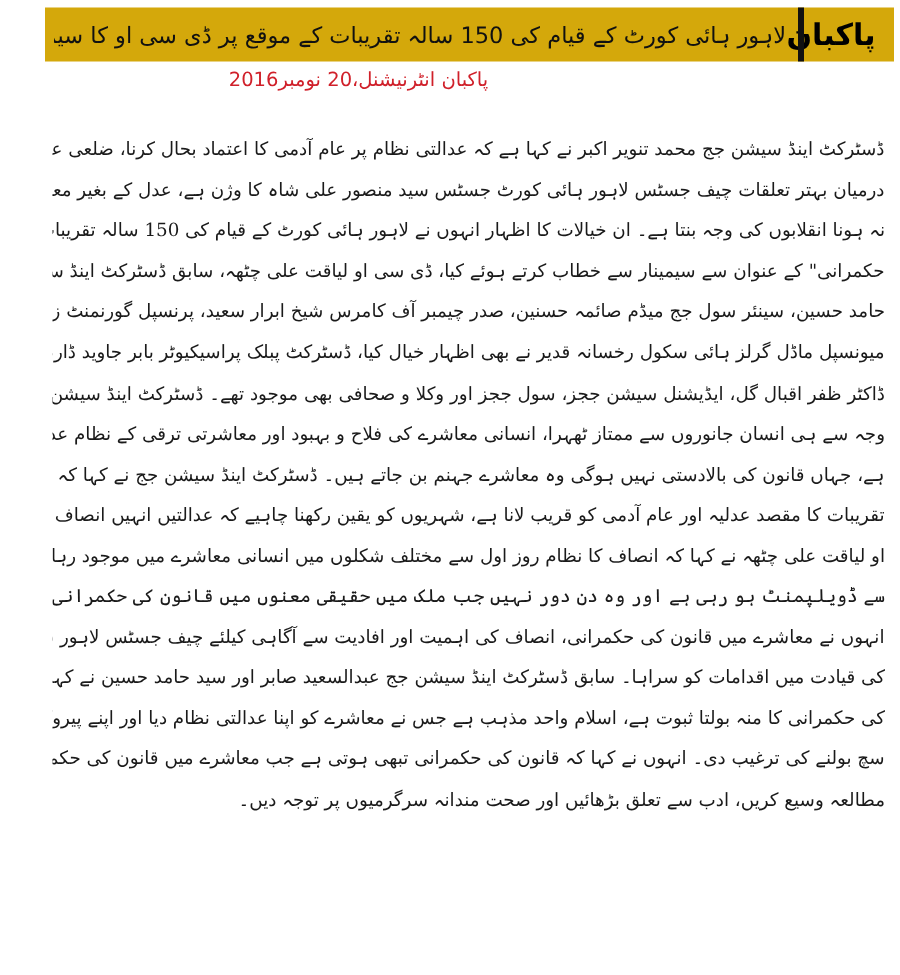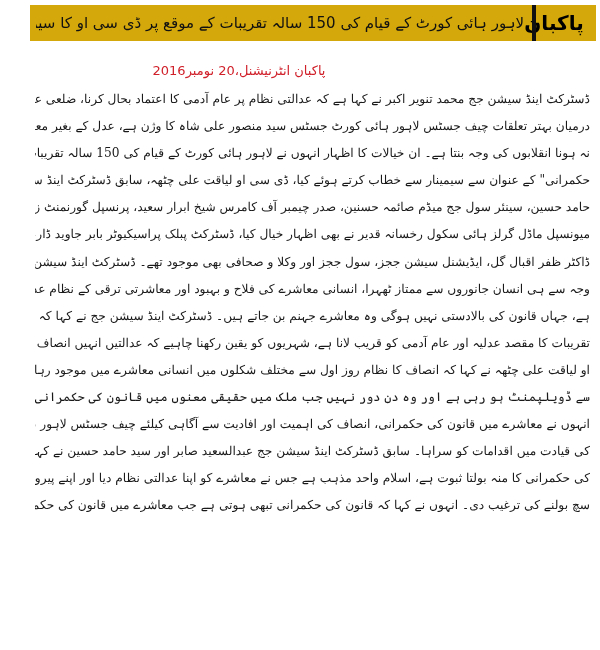--- a/index.html
+++ b/index.html
@@ -18,21 +18,21 @@
     .sep {
       position: absolute; right: 60px; top: 0; width: 4px; height: 36px; background: #111;
     }
     .headline {
       position: absolute; right: 72px; top: 0; height: 36px; left: 6px;
       display: flex; align-items: center; justify-content: flex-start;
       color: #111; font-size: 15px; white-space: nowrap; overflow: hidden;
       font-family: "DejaVu Sans", sans-serif;
     }
     .dateline {
-      position: absolute; left: 0; width: 478px; top: 63px; text-align: center;
+      position: absolute; left: 0; width: 478px; top: 46px; text-align: center;
       direction: rtl; color: #D0202A; font-size: 13px;
       font-family: "DejaVu Sans", sans-serif;
     }
     .article {
       position: absolute; left: 35px; top: 86px; width: 555px; direction: rtl;
       color: #1a1a1a; font-family: "DejaVu Serif", serif;
     }
     .line {
       height: 27.1px; line-height: 27px; font-size: 12.2px;
       text-align: justify; text-align-last: justify; white-space: nowrap; overflow: hidden;
@@ -60,13 +60,14 @@
   <div class="line">ڈاکٹر ظفر اقبال گل، ایڈیشنل سیشن ججز، سول ججز اور وکلا و صحافی بھی موجود تھے۔ ڈسٹرکٹ اینڈ سیشن جج نے کہا کہ معاشرتی قوانین و ضوابط کی</div>
   <div class="line">وجہ سے ہی انسان جانوروں سے ممتاز ٹھہرا، انسانی معاشرے کی فلاح و بہبود اور معاشرتی ترقی کے نظام عدل اور قانون کی بالادستی ناگزیر</div>
   <div class="line">ہے، جہاں قانون کی بالادستی نہیں ہوگی وہ معاشرے جہنم بن جاتے ہیں۔ ڈسٹرکٹ اینڈ سیشن جج نے کہا کہ لاہور ہائی کورٹ کی ڈیڑھ سو سالہ</div>
   <div class="line">تقریبات کا مقصد عدلیہ اور عام آدمی کو قریب لانا ہے، شہریوں کو یقین رکھنا چاہیے کہ عدالتیں انہیں انصاف فراہم کرنے کیلئے ہیں۔ ڈی سی</div>
   <div class="line">او لیاقت علی چٹھہ نے کہا کہ انصاف کا نظام روز اول سے مختلف شکلوں میں انسانی معاشرے میں موجود رہا ہے، پاکستانی عدالتی نظام تیزی</div>
   <div class="line">سے ڈویلپمنٹ ہو رہی ہے اور وہ دن دور نہیں جب ملک میں حقیقی معنوں میں قانون کی حکمرانی ہوگی اور اس کا سہرا ہماری عدلیہ کے سر ہوگا۔</div>
   <div class="line">انہوں نے معاشرے میں قانون کی حکمرانی، انصاف کی اہمیت اور افادیت سے آگاہی کیلئے چیف جسٹس لاہور ہائی کورٹ کے وژن اور انکی</div>
   <div class="line">کی قیادت میں اقدامات کو سراہا۔ سابق ڈسٹرکٹ اینڈ سیشن جج عبدالسعید صابر اور سید حامد حسین نے کہا کہ نظام کائنات قدرت کے قانون</div>
   <div class="line">کی حکمرانی کا منہ بولتا ثبوت ہے، اسلام واحد مذہب ہے جس نے معاشرے کو اپنا عدالتی نظام دیا اور اپنے پیروکاروں کو عدالتی معاملات میں</div>
   <div class="line">سچ بولنے کی ترغیب دی۔ انہوں نے کہا کہ قانون کی حکمرانی تبھی ہوتی ہے جب معاشرے میں قانون کی حکمرانی ہوتی ہے، جوڈیشل افسران</div>
+  <div class="line last">مطالعہ وسیع کریں، ادب سے تعلق بڑھائیں اور صحت مندانہ سرگرمیوں پر توجہ دیں۔</div>
 </div>
 
 </body></html>

